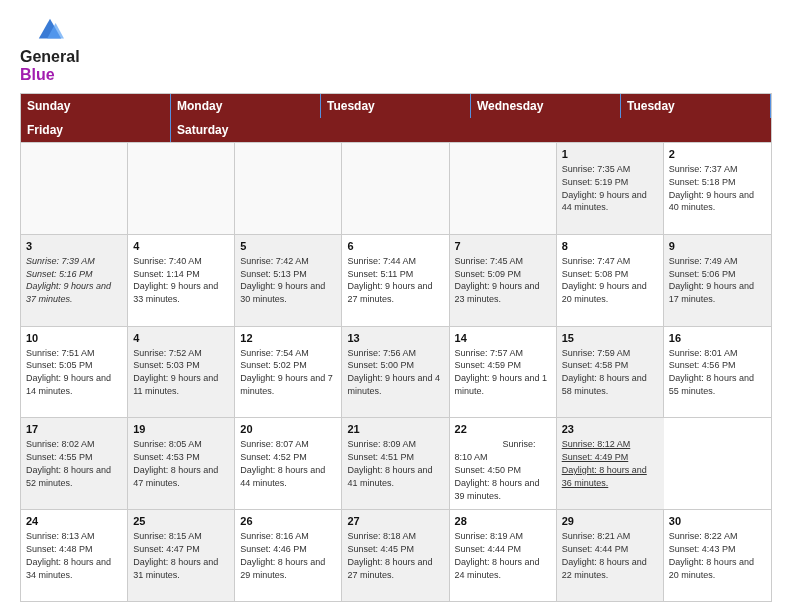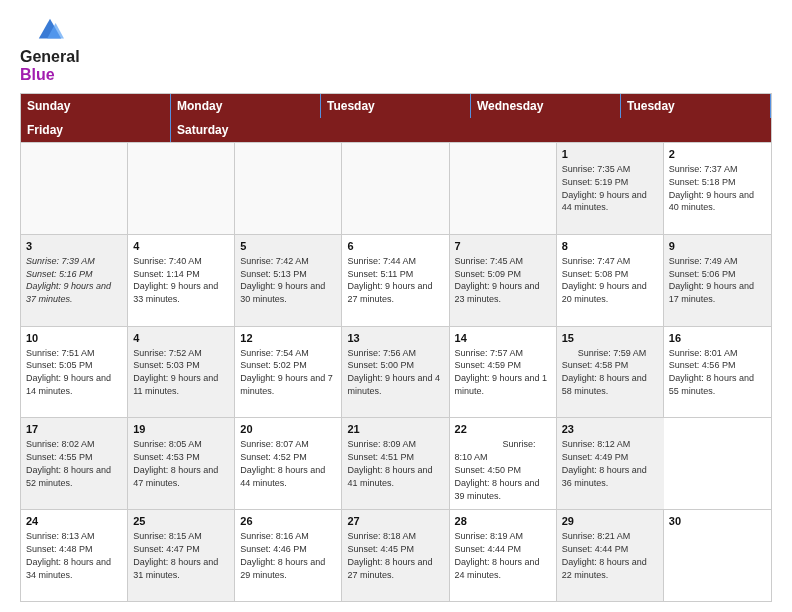--- a/index.html
+++ b/index.html
@@ -178,21 +178,21 @@
 Daylight: 9 hours and 11 minutes.</span></div>
           <div class="cal-cell"><span class="day-num">12</span><span class="cell-text" style="white-space: pre-line;">Sunrise: 7:54 AM
 Sunset: 5:02 PM
 Daylight: 9 hours and 7 minutes.</span></div>
           <div class="cal-cell shaded"><span class="day-num">13</span><span class="cell-text" style="white-space: pre-line;">Sunrise: 7:56 AM
 Sunset: 5:00 PM
 Daylight: 9 hours and 4 minutes.</span></div>
           <div class="cal-cell"><span class="day-num">14</span><span class="cell-text" style="white-space: pre-line;">Sunrise: 7:57 AM
 Sunset: 4:59 PM
 Daylight: 9 hours and 1 minute.</span></div>
-          <div class="cal-cell shaded"><span class="day-num">15</span><span class="cell-text" style="white-space: pre-line; margin-left: 16px;">Sunrise: 7:59 AM
+          <div class="cal-cell shaded"><span class="day-num">15</span><span class="cell-text" style="white-space: pre-line;">Sunrise: 7:59 AM
 Sunset: 4:58 PM
 Daylight: 8 hours and 58 minutes.</span></div>
           <div class="cal-cell"><span class="day-num">16</span><span class="cell-text" style="white-space: pre-line;">Sunrise: 8:01 AM
 Sunset: 4:56 PM
 Daylight: 8 hours and 55 minutes.</span></div>
         </div>
         <div class="cal-row">
           <div class="cal-cell shaded"><span class="day-num">17</span><span class="cell-text" style="white-space: pre-line;">Sunrise: 8:02 AM
 Sunset: 4:55 PM
 Daylight: 8 hours and 52 minutes.</span></div>
@@ -201,21 +201,21 @@
 Daylight: 8 hours and 47 minutes.</span></div>
           <div class="cal-cell"><span class="day-num">20</span><span class="cell-text" style="white-space: pre-line;">Sunrise: 8:07 AM
 Sunset: 4:52 PM
 Daylight: 8 hours and 44 minutes.</span></div>
           <div class="cal-cell shaded"><span class="day-num">21</span><span class="cell-text" style="white-space: pre-line;">Sunrise: 8:09 AM
 Sunset: 4:51 PM
 Daylight: 8 hours and 41 minutes.</span></div>
           <div class="cal-cell"><span class="day-num">22</span><span class="cell-text" style="white-space: pre-line; margin-left: 48px;">Sunrise: 8:10 AM
 Sunset: 4:50 PM
 Daylight: 8 hours and 39 minutes.</span></div>
-          <div class="cal-cell shaded"><span class="day-num">23</span><span class="cell-text" style="white-space: pre-line;">Sunrise: 8:12 AM
+          <div class="cal-cell shaded"><span class="day-num">23</span><span class="cell-text" style="white-space: pre-line; text-decoration: underline;">Sunrise: 8:12 AM
 Sunset: 4:49 PM
 Daylight: 8 hours and 36 minutes.</span></div>
         </div>
         <div class="cal-row">
           <div class="cal-cell"><span class="day-num">24</span><span class="cell-text" style="white-space: pre-line;">Sunrise: 8:13 AM
 Sunset: 4:48 PM
 Daylight: 8 hours and 34 minutes.</span></div>
           <div class="cal-cell shaded"><span class="day-num">25</span><span class="cell-text" style="white-space: pre-line;">Sunrise: 8:15 AM
 Sunset: 4:47 PM
 Daylight: 8 hours and 31 minutes.</span></div>
@@ -224,17 +224,19 @@
 Daylight: 8 hours and 29 minutes.</span></div>
           <div class="cal-cell shaded"><span class="day-num">27</span><span class="cell-text" style="white-space: pre-line;">Sunrise: 8:18 AM
 Sunset: 4:45 PM
 Daylight: 8 hours and 27 minutes.</span></div>
           <div class="cal-cell"><span class="day-num">28</span><span class="cell-text" style="white-space: pre-line;">Sunrise: 8:19 AM
 Sunset: 4:44 PM
 Daylight: 8 hours and 24 minutes.</span></div>
           <div class="cal-cell shaded"><span class="day-num">29</span><span class="cell-text" style="white-space: pre-line;">Sunrise: 8:21 AM
 Sunset: 4:44 PM
 Daylight: 8 hours and 22 minutes.</span></div>
-          <div class="cal-cell"><span class="day-num">30</span></div>
+          <div class="cal-cell"><span class="day-num">30</span><span class="cell-text" style="white-space: pre-line;">Sunrise: 8:22 AM
+Sunset: 4:43 PM
+Daylight: 8 hours and 20 minutes.</span></div>
         </div>
       </div>
   </div>
 </div>
 
 </body></html>

